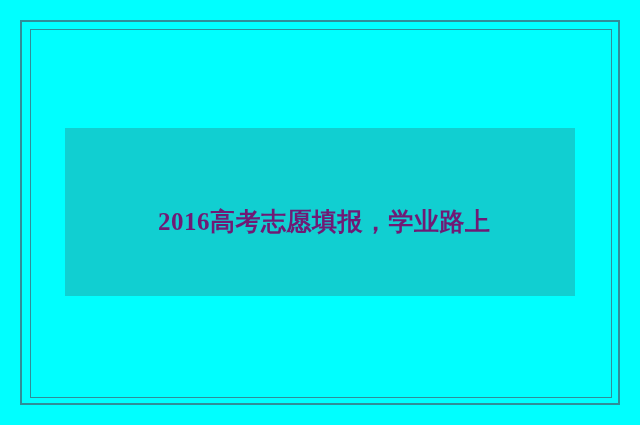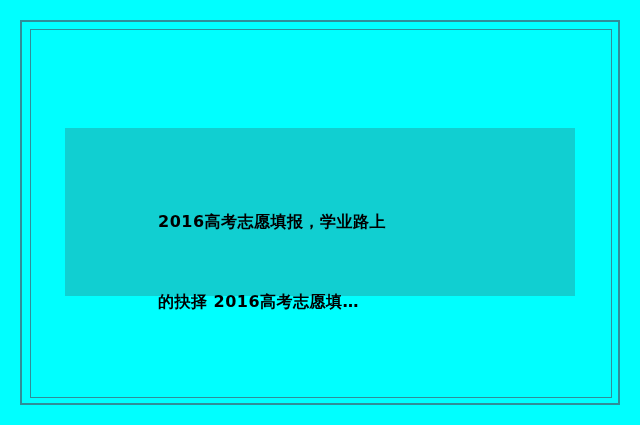--- a/index.html
+++ b/index.html
@@ -55,42 +55,42 @@
     background: #11cfd1;
     box-sizing: border-box;
   }
 
   
   .headline {
     position: absolute;
     left: 93px;          
     top: 34px;           
     width: 400px;
-    color: #000000;
-    font-size: 16px;
+    color: #701a75;
+    font-size: 25px;
     font-weight: bold;
     line-height: 40px;
     letter-spacing: 0.5px;
     white-space: pre-line;
     text-rendering: optimizeLegibility;
+    font-family: Liberation Serif, serif;
   }
 
   .headline-line {
     display: block;
     white-space: nowrap;
   }
 </style>
 </head>
 <body>
 
 <div class="canvas">
 
   <div class="frame-outer"></div>
   <div class="frame-inner"></div>
 
   <div class="banner-panel">
     <div class="headline">
       <span class="headline-line">2016高考志愿填报，学业路上</span>
-      <span class="headline-line">的抉择 2016高考志愿填…</span>
     </div>
   </div>
 
 </div>
 
 </body></html>

